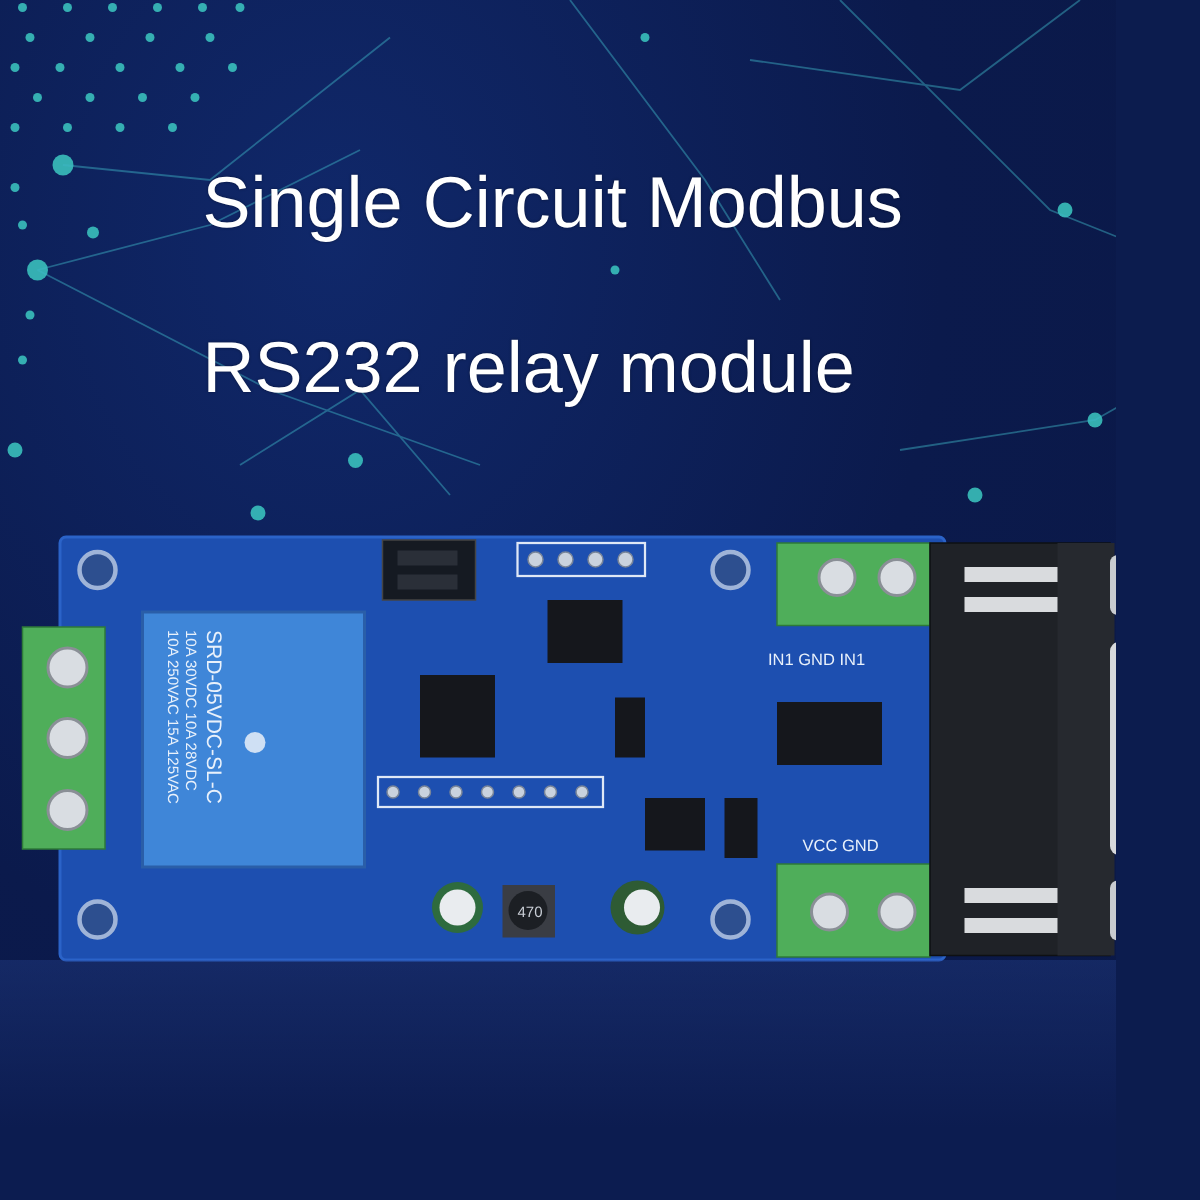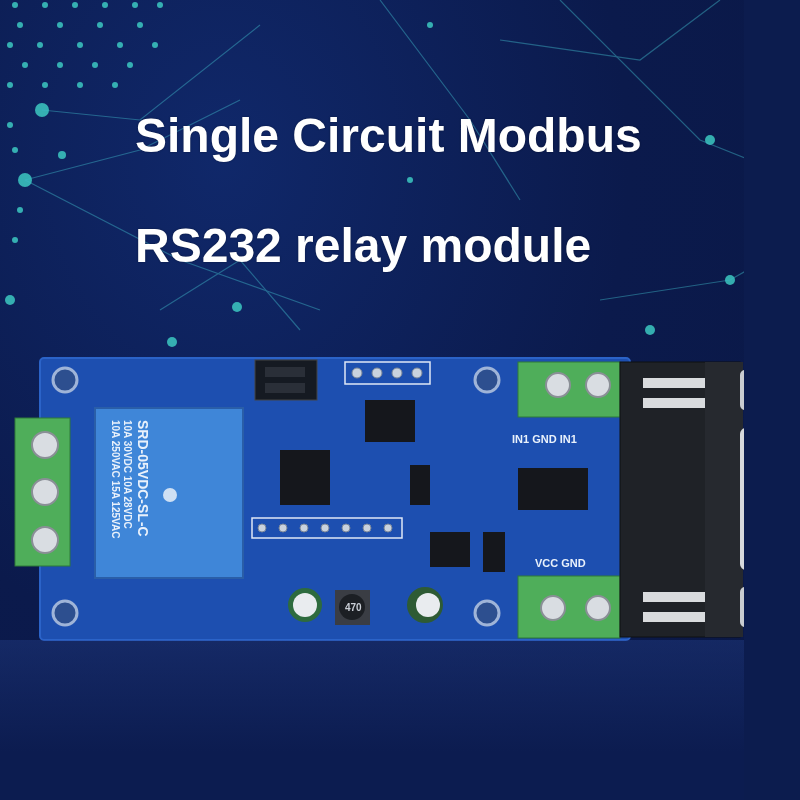--- a/index.html
+++ b/index.html
@@ -1,18 +1,18 @@
 <!DOCTYPE html>
 <html><head>
 <meta charset="utf-8">
 <style>
   html,body{margin:0;padding:0;}
   body{width:800px;height:800px;overflow:hidden;background:#0c1c4e;font-family:"Liberation Sans",sans-serif;}
   .stage{position:relative;width:744px;height:800px;overflow:hidden;
-    background:radial-gradient(ellipse at 30% 20%,#10286a 0%,#0b1a4c 55%,#0a1846 100%);font-weight:bold;}
+    background:radial-gradient(ellipse at 30% 20%,#10286a 0%,#0b1a4c 55%,#0a1846 100%);}
   .title{position:absolute;left:0;width:800px;color:#ffffff;font-size:48px;text-shadow:0 0 2px rgba(0,0,0,.4);}
   .title.l1{top:108px;left:135px;}
   .title.l2{top:218px;left:135px;}
   svg{position:absolute;left:0;top:0;}
   .reflection{position:absolute;left:0;top:640px;width:800px;height:160px;
     background:linear-gradient(to bottom,rgba(40,70,150,.35),rgba(12,28,80,1) 70%);}
 </style>
 </head>
 <body>
 

